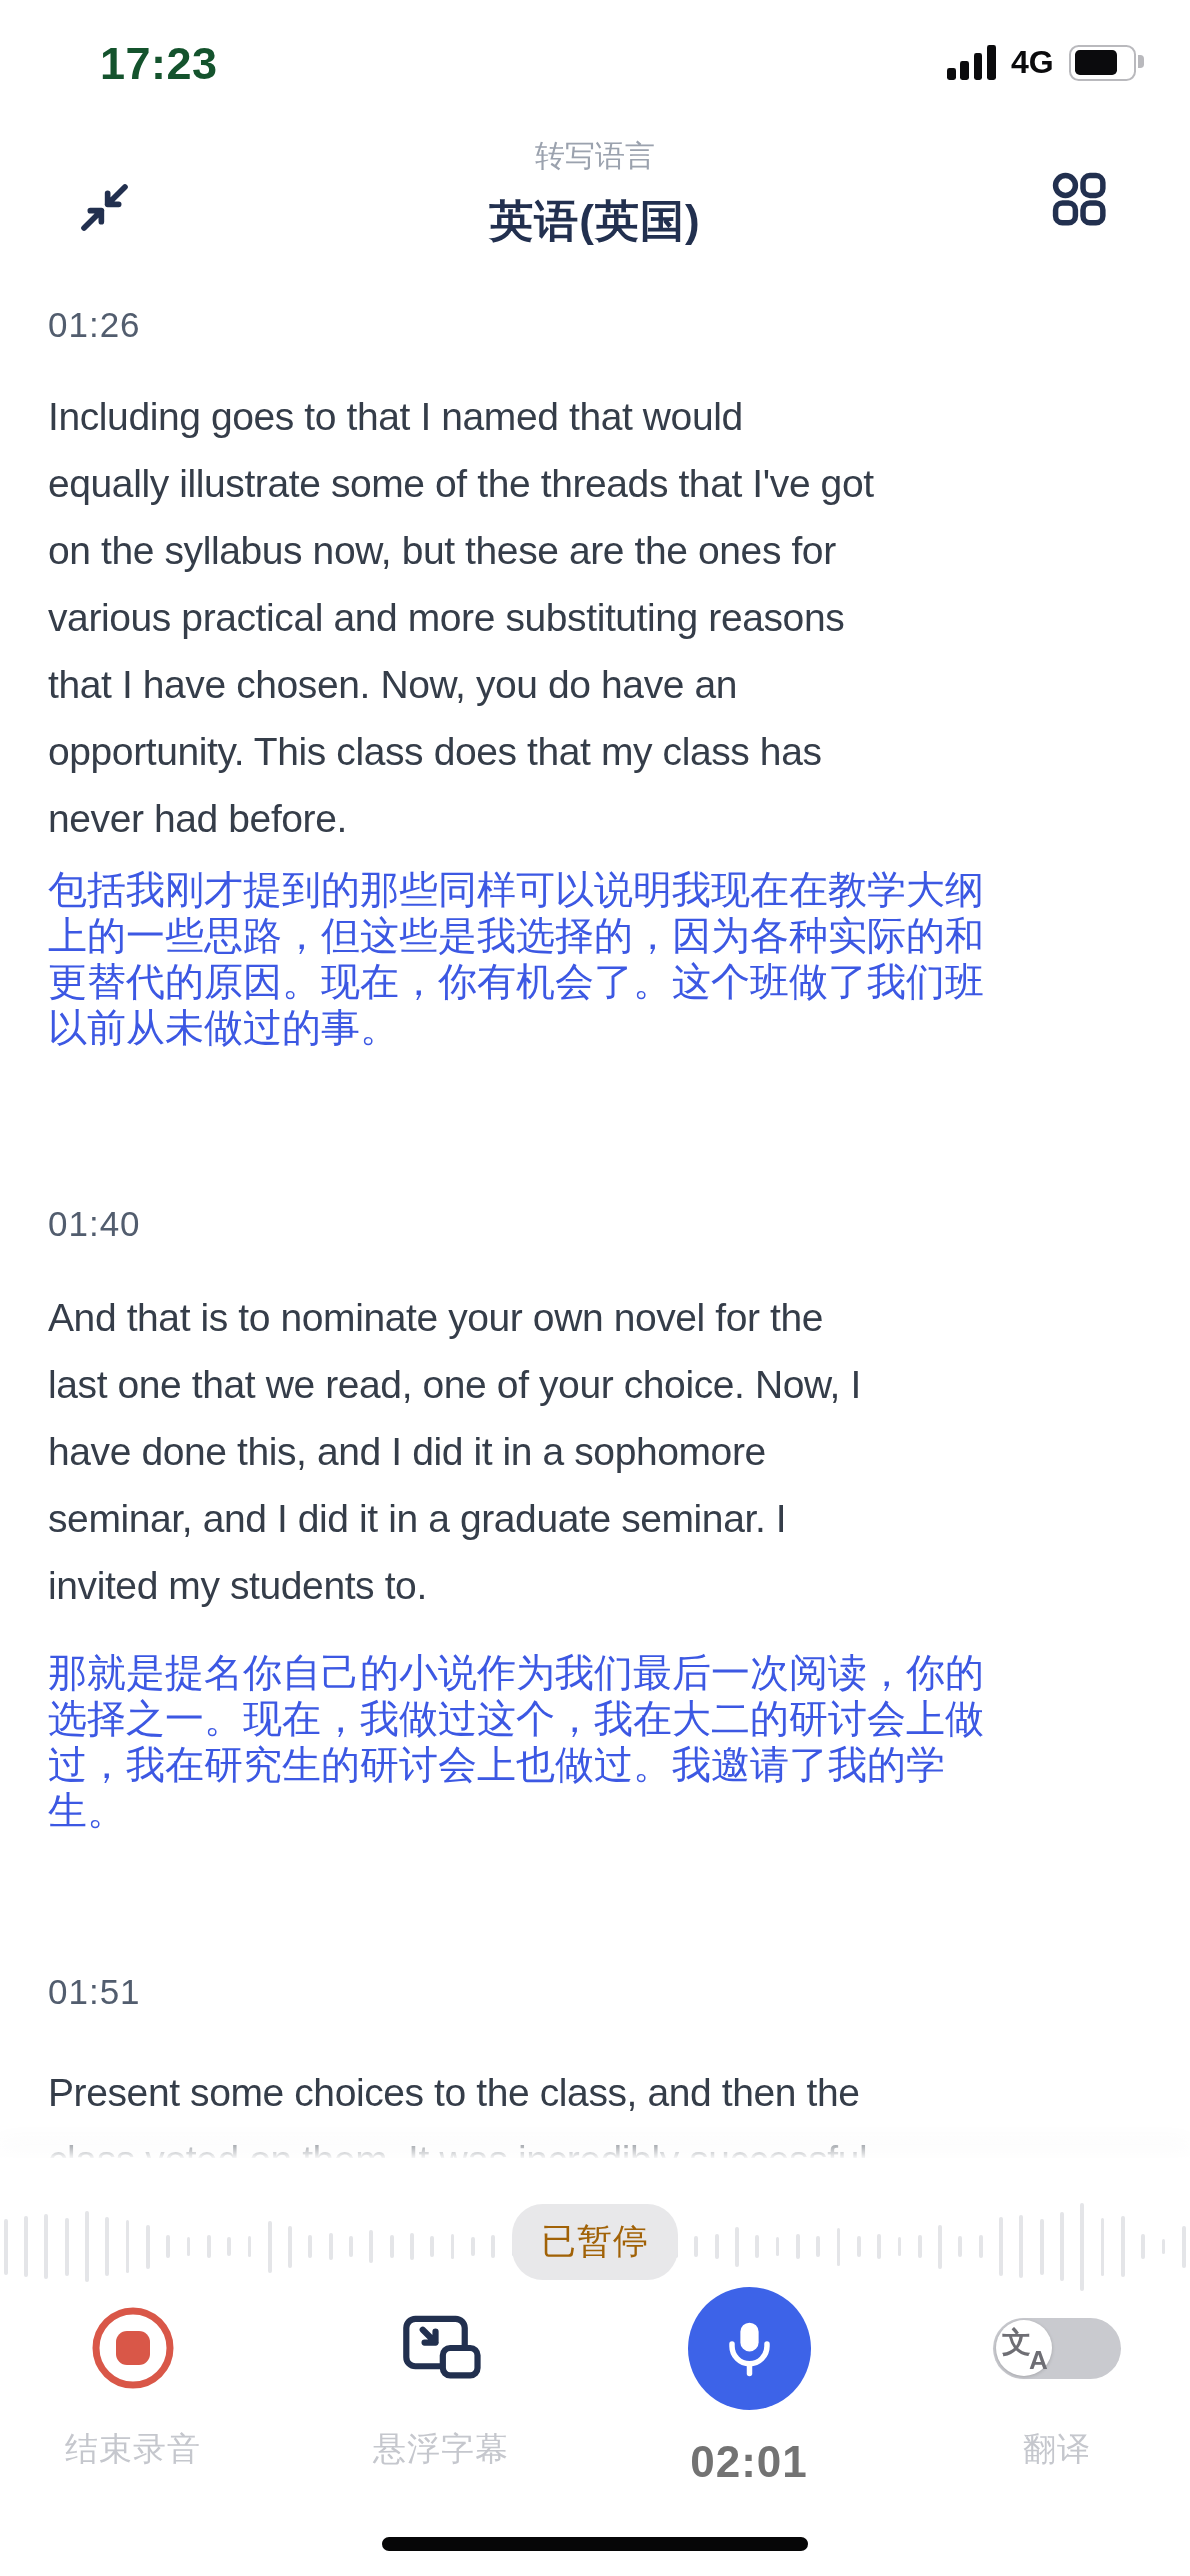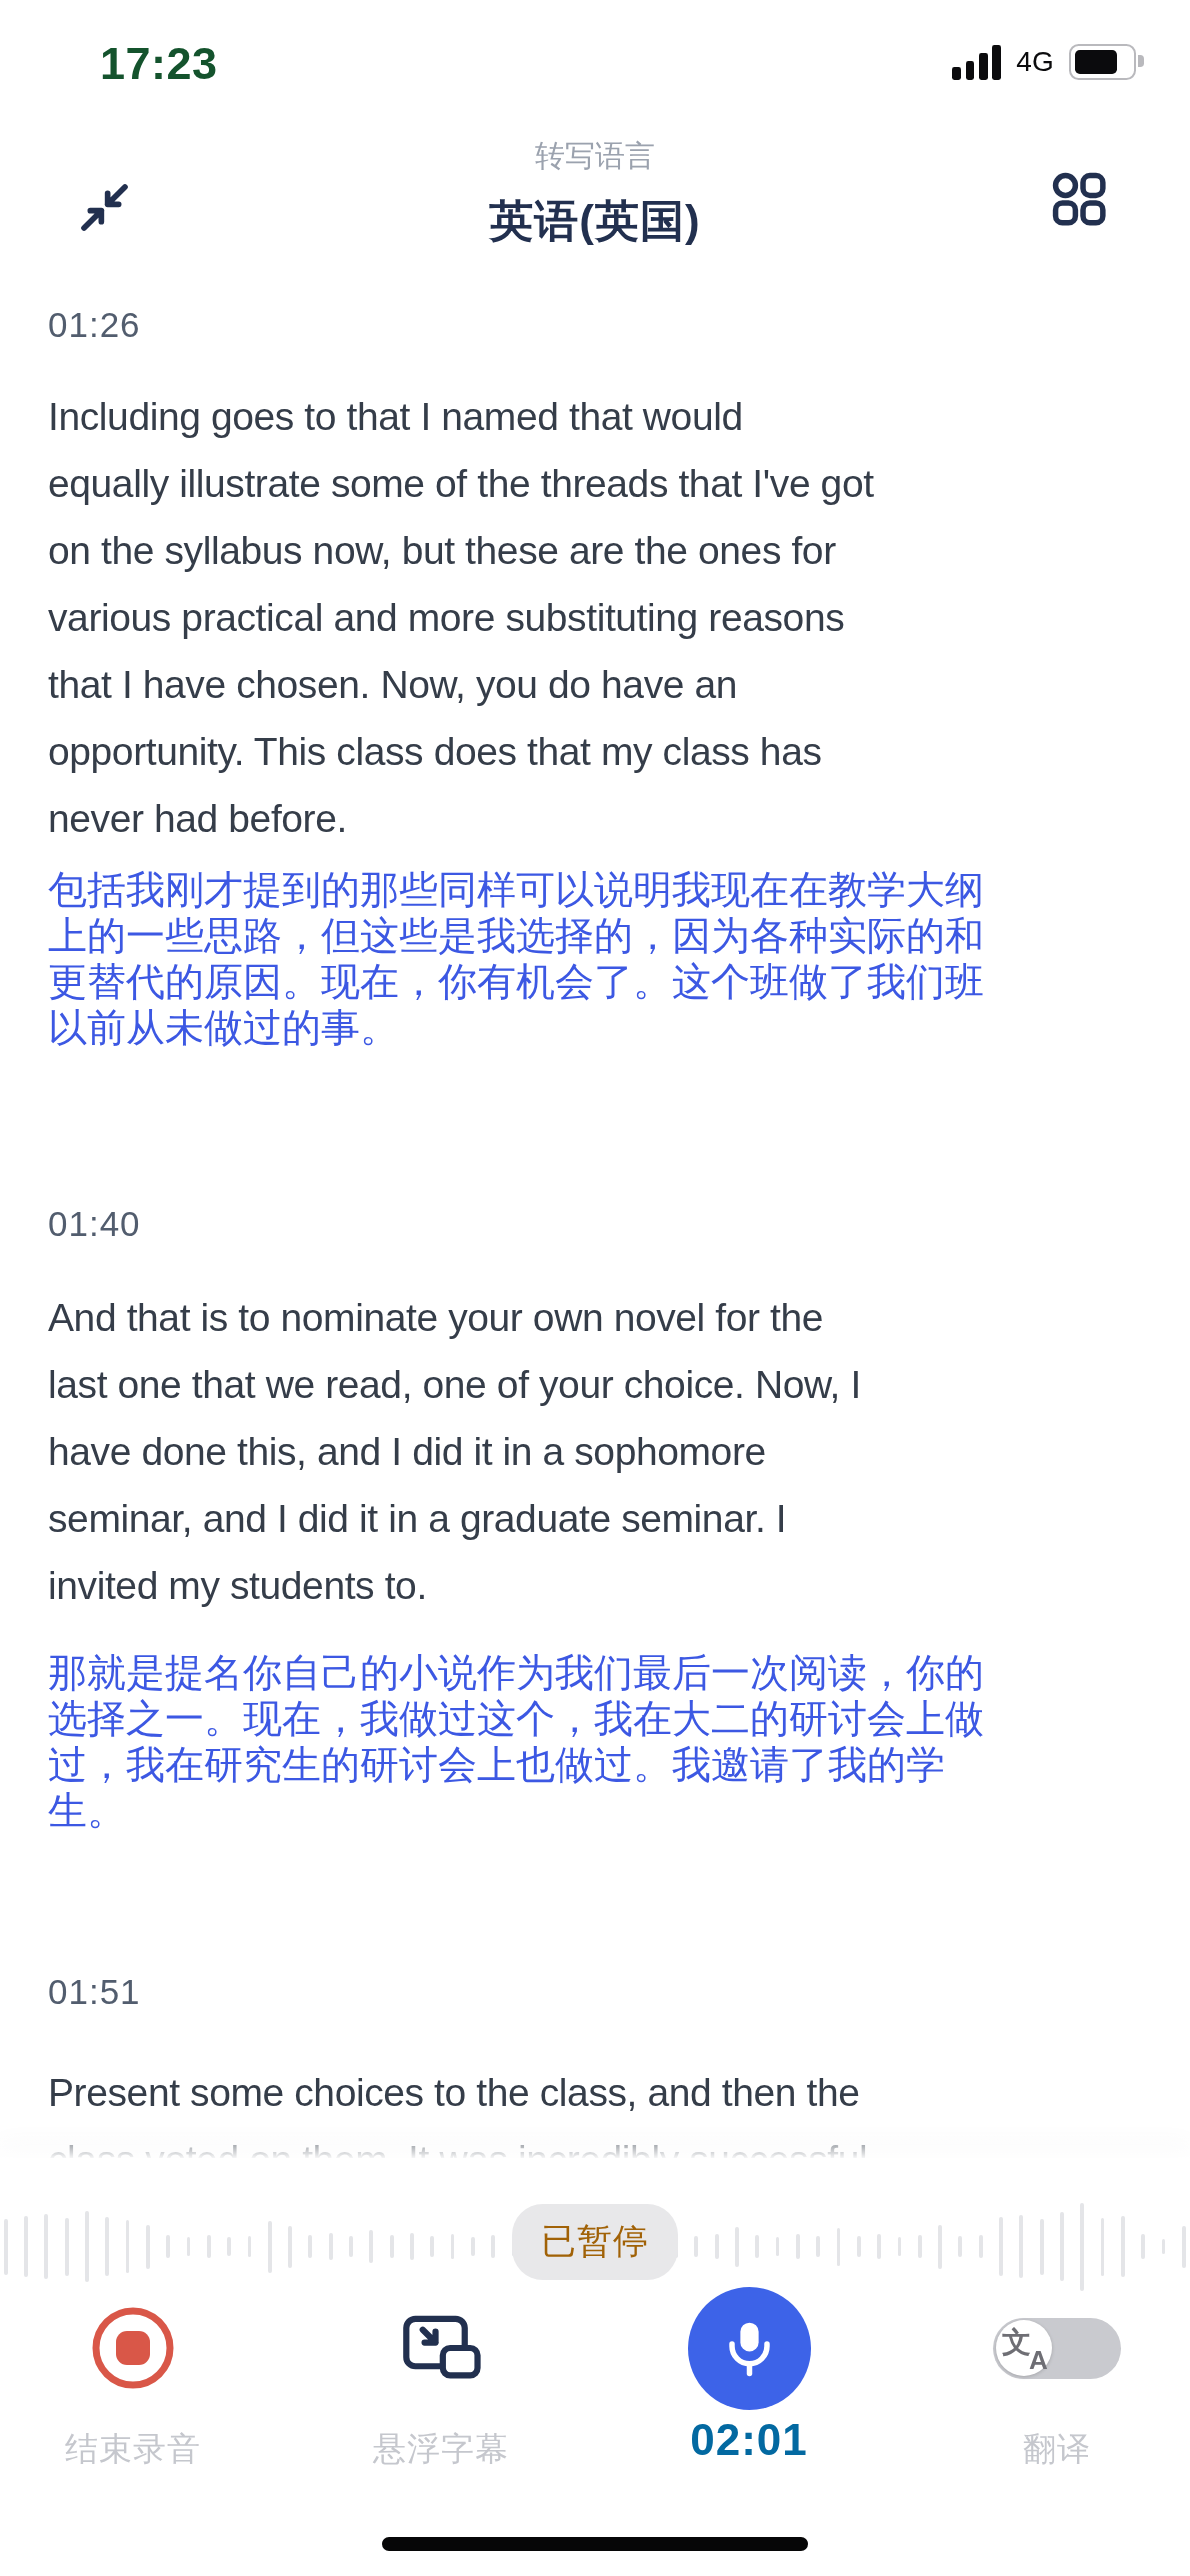--- a/index.html
+++ b/index.html
@@ -10,21 +10,21 @@
     -webkit-font-smoothing:antialiased;
   }
   
   .status-bar{position:absolute;top:0;left:0;right:0;height:105px;}
   .sb-time{position:absolute;left:100px;top:38px;font-size:45px;font-weight:700;color:#14532d;letter-spacing:0.5px;}
   .sb-right{position:absolute;right:54px;top:44px;display:flex;align-items:center;gap:15.3px;}
   .sig{display:flex;align-items:flex-end;gap:4.8px;height:35px;}
   .sig i{display:block;width:8.6px;background:#0b0b0d;border-radius:2.4px;}
   .sig i:nth-child(1){height:12.5px}.sig i:nth-child(2){height:19px}
   .sig i:nth-child(3){height:27px}.sig i:nth-child(4){height:35px}
-  .sb-net{font-size:28px;color:#0b0b0d;}
+  .sb-net{font-size:32px;color:#0b0b0d;font-weight:bold;}
   .battery{position:relative;width:63px;height:32px;border:2.9px solid #b9b9bd;border-radius:9.6px;}
   .battery .fill{position:absolute;left:3.8px;top:3.8px;bottom:3.8px;width:42px;background:#0b0b0d;border-radius:4.8px;}
   .battery .nub{position:absolute;right:-9.6px;top:8.6px;width:5.8px;height:12.5px;background:#b9b9bd;border-radius:0 3.8px 3.8px 0;}
   
   .header{position:absolute;top:134px;left:0;right:0;height:144px;}
   .icon-btn{position:absolute;width:96px;height:96px;display:flex;align-items:center;justify-content:center;background:none;border:none;padding:0;cursor:pointer;}
   .collapse-btn{left:56px;top:27px;}
   .grid-btn{right:61px;top:21px;}
   .header-center{position:absolute;left:0;right:0;top:0;display:flex;flex-direction:column;align-items:center;}
   .header-sub{font-size:30px;color:#9ba2ae;margin-top:1.9px;}
@@ -41,21 +41,21 @@
     background:linear-gradient(to top,rgba(255,255,255,.95),rgba(255,255,255,0));}
   .waveform{position:absolute;left:0;right:0;top:35px;height:107px;display:flex;justify-content:space-between;align-items:center;padding:0 3.8px;}
   .wbar{width:3.8px;background:#e4e5e8;border-radius:1.9px;flex:none;}
   .pause-badge{position:absolute;left:50%;top:46px;transform:translateX(-50%);
     background:#e8e8ea;color:#a16207;font-size:35px;padding:14.4px 29px;border-radius:31px;letter-spacing:1px;}
   
   .toolbar{position:absolute;left:61px;right:61px;top:123px;display:flex;justify-content:space-between;}
   .tool{display:flex;flex-direction:column;align-items:center;background:none;border:none;padding:0;cursor:pointer;min-width:144px;}
   .tool .icon-box{height:134px;display:flex;align-items:center;justify-content:center;}
   .tool-label{margin-top:11.5px;font-size:33px;color:#c5c7cd;letter-spacing:1px;}
-  .timer-label{margin-top:0;font-size:44px;font-weight:700;color:#0369a1;letter-spacing:1px;}
+  .timer-label{margin-top:22px;font-size:44px;font-weight:700;color:#737373;letter-spacing:1px;}
   .mic-circle{width:123px;height:123px;border-radius:50%;background:#3d63e8;display:flex;align-items:center;justify-content:center;}
   .toggle-pill{position:relative;width:128px;height:61px;background:#c9cacf;border-radius:31px;}
   .toggle-knob{position:absolute;left:2.9px;top:2.9px;width:56px;height:56px;background:#fff;border-radius:50%;
     box-shadow:0 1px 3.8px rgba(0,0,0,.18);display:flex;align-items:center;justify-content:center;}
   .trans-glyph{position:relative;width:44px;height:44px;color:#6e6e74;}
   .trans-glyph .zh{position:absolute;left:0px;top:-3.8px;font-size:29px;font-weight:600;}
   .trans-glyph .en{position:absolute;right:-1.9px;bottom:-5.7px;font-size:26px;font-weight:700;}
   
   .home-indicator{position:absolute;left:50%;transform:translateX(-50%);bottom:25px;width:426px;height:14.4px;background:#060607;border-radius:7.7px;}
 </style>

